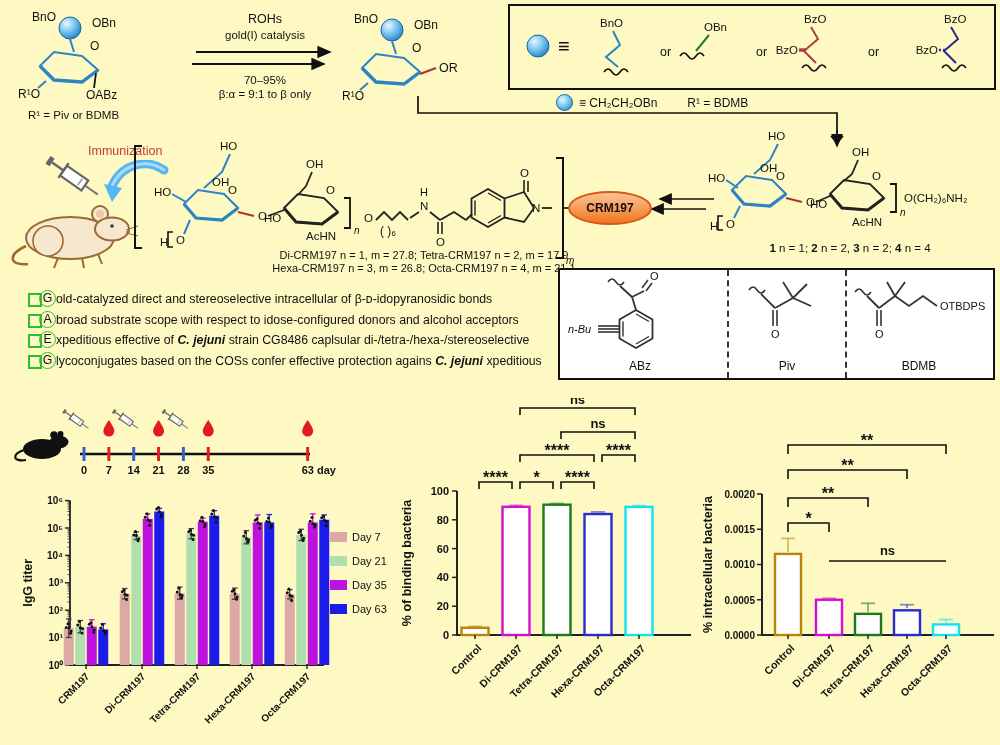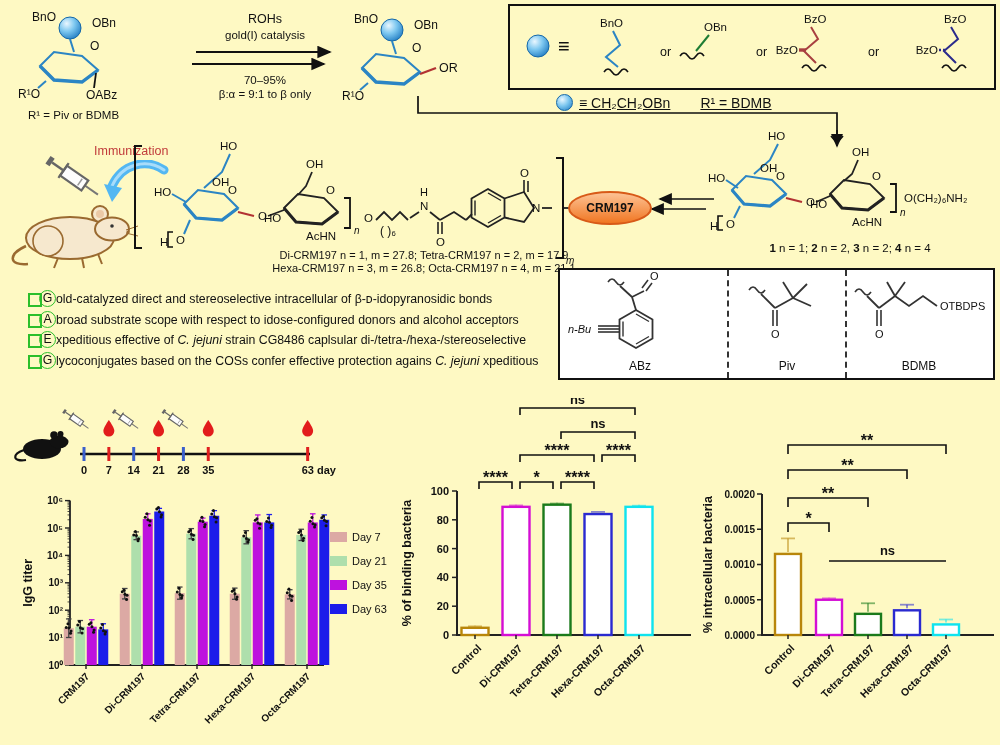--- a/index.html
+++ b/index.html
@@ -2,32 +2,32 @@
 <html><head>
 <meta charset="utf-8">
 <style>
   html,body{margin:0;padding:0;background:#fff;}
   .canvas{position:relative;width:1000px;height:745px;background:#fef9c3;overflow:hidden;
           font-family:"Liberation Sans",sans-serif;color:#111;}
   .abs{position:absolute;}
   svg text{font-family:"Liberation Sans",sans-serif;fill:#111;}
   .boxed{border:2px solid #111;}
   
-  .defline{display:flex;align-items:center;font-size:14px;text-decoration:underline;}
+  .defline{display:flex;align-items:center;font-size:12px;}
   .sphere-dot{width:15px;height:15px;border-radius:50%;flex:none;
      background:radial-gradient(circle at 35% 30%, #EAF7FF 0%, #7EC8F0 45%, #1C78C0 100%);
      border:1px solid #1567A8;margin-right:6px;}
   .defline .gap{width:30px;}
   
   .hl-row{display:flex;align-items:flex-start;margin-bottom:3.6px;white-space:nowrap;
           font-size:12.3px;line-height:17px;}
   .hl-sq{width:10px;height:10px;border:2px solid #2BBF2B;flex:none;margin:2px 1px 0 0;}
   .hl-circ{width:15px;height:15px;border:1.6px solid #2BBF2B;border-radius:50%;flex:none;
            text-align:center;line-height:14px;font-size:12.3px;margin:-1px 0 0 -4px;}
-  .hl-txt i{font-style:italic;}
+  .hl-txt i{font-style:italic;font-weight:bold;}
   
   .pgbox{display:flex;border:2px solid #111;background:#fff;}
   .pgpanel{position:relative;}
   .pgpanel + .pgpanel{border-left:2px dashed #333;}
 </style>
 </head>
 <body>
 
 <div class="canvas">
 
@@ -134,21 +134,21 @@
   <svg class="abs" style="left:35px;top:136px" width="90" height="72" id="bigsyr">
       <g transform="translate(22,30) rotate(35) scale(1)">
         <line x1="34" y1="0" x2="50" y2="0" stroke="#777" stroke-width="2"></line>
         <rect x="8" y="-6" width="26" height="12" fill="#FDFDFD" stroke="#666" stroke-width="2.2"></rect>
         <line x1="8" y1="-9" x2="8" y2="9" stroke="#666" stroke-width="2.2"></line>
         <line x1="-6" y1="0" x2="8" y2="0" stroke="#666" stroke-width="2.5"></line>
         <rect x="-11" y="-4.5" width="5" height="9" fill="#666"></rect>
         <line x1="28" y1="-4" x2="28" y2="4" stroke="#999" stroke-width="1.5"></line>
       </g>
     </svg>
-  <div class="abs" style="left:94px;top:144px;font-size:12.5px;color:#C13B3B">Immunization</div>
+  <div class="abs" style="left:88px;top:144px;font-size:12.5px;color:#C13B3B">Immunization</div>
   <svg class="abs" style="left:102px;top:160px" width="72" height="52">
     <path d="M62,10 C44,-2 20,4 10,26" fill="none" stroke="#53B7F2" stroke-width="9" stroke-linecap="round"></path>
     <path d="M62,10 C44,-2 20,4 10,26" fill="none" stroke="#A8DCFA" stroke-width="3" stroke-linecap="round"></path>
     <polygon points="2,24 20,28 10,42" fill="#53B7F2"></polygon>
   </svg>
   <svg class="abs" style="left:8px;top:196px" width="135" height="80">
     <path d="M18,50 C0,58 0,70 20,68" fill="none" stroke="#9A6A30" stroke-width="2.5"></path>
     <ellipse cx="62" cy="42" rx="44" ry="21" fill="#F6E8CE" stroke="#9A6A30" stroke-width="2"></ellipse>
     <circle cx="40" cy="45" r="15" fill="#F6E8CE" stroke="#9A6A30" stroke-width="1.6"></circle>
     <circle cx="92" cy="18" r="8" fill="#F6E8CE" stroke="#9A6A30" stroke-width="2"></circle>

